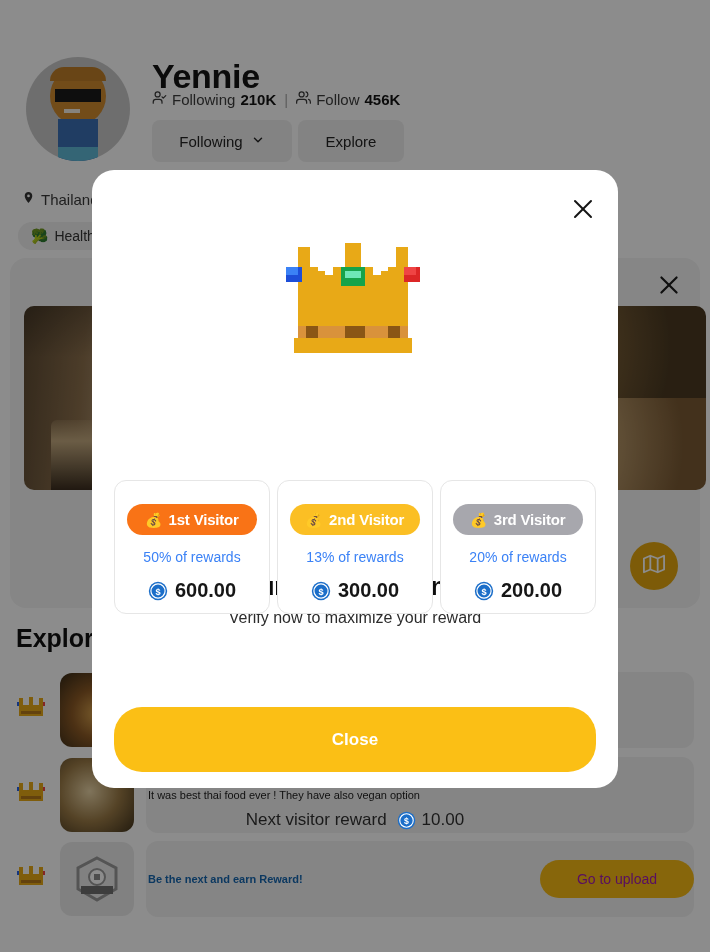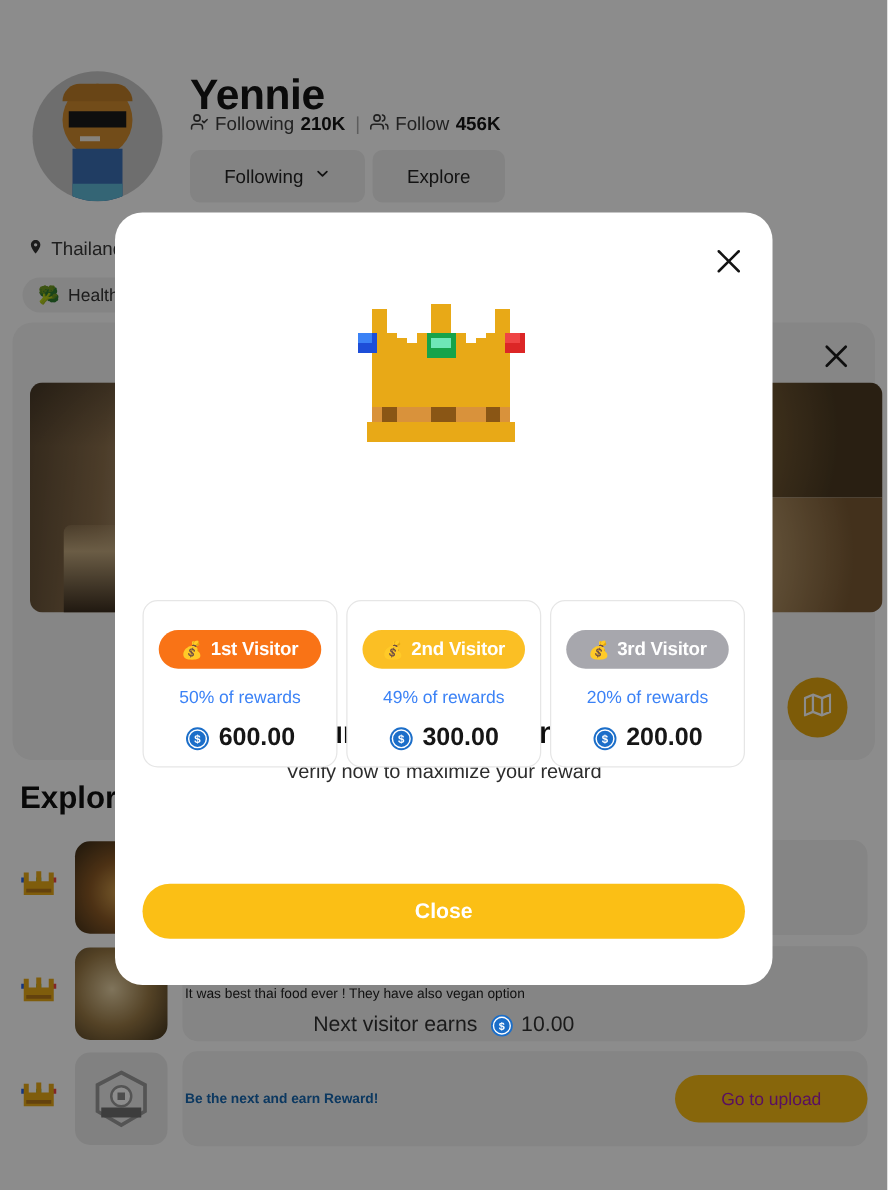--- a/index.html
+++ b/index.html
@@ -365,21 +365,21 @@
     color: #1a1a1a;
   }
   .next-amt {
     display: flex; align-items: center; gap: 6px;
     font-weight: 500;
   }
 
   .close-btn {
     position: absolute;
     left: 22px; top: 537px;
-    width: 482px; height: 44px;
+    width: 482px; height: 65px;
     background: #FBBF15;
     border: none;
     border-radius: 28px;
     color: #ffffff;
     font-size: 17px;
     font-weight: bold;
     font-family: "Liberation Sans", sans-serif;
     cursor: pointer;
   }
 
@@ -645,21 +645,21 @@
           </span>
           <span>600.00</span>
         </div>
       </div>
 
       <div class="tier">
         <div class="tier-badge b-2">
           <span class="bemoji">💰</span>
           <span>2nd Visitor</span>
         </div>
-        <div class="tier-pct">49% of rewards</div>
+        <div class="tier-pct">13% of rewards</div>
         <div class="tier-amt">
           <span class="coin">
             <svg width="20" height="20" viewBox="0 0 24 24">
                 <circle cx="12" cy="12" r="11" fill="#1b6ec9"></circle>
                 <circle cx="12" cy="12" r="8.5" fill="none" stroke="#fff" stroke-width="1.4"></circle>
                 <text x="12" y="16.5" font-size="11" font-weight="bold" fill="#fff" text-anchor="middle" font-family="Liberation Sans, sans-serif">$</text>
               </svg>
           </span>
           <span>300.00</span>
         </div>
@@ -678,21 +678,21 @@
                 <circle cx="12" cy="12" r="8.5" fill="none" stroke="#fff" stroke-width="1.4"></circle>
                 <text x="12" y="16.5" font-size="11" font-weight="bold" fill="#fff" text-anchor="middle" font-family="Liberation Sans, sans-serif">$</text>
               </svg>
           </span>
           <span>200.00</span>
         </div>
       </div>
     </div>
 
     <div class="next-line">
-      <span>Next visitor earns</span>
+      <span>Next visitor reward</span>
       <span class="next-amt">
         <span class="coin sm">
           <svg width="19" height="19" viewBox="0 0 24 24">
               <circle cx="12" cy="12" r="11" fill="#1b6ec9"></circle>
               <circle cx="12" cy="12" r="8.5" fill="none" stroke="#fff" stroke-width="1.4"></circle>
               <text x="12" y="16.5" font-size="11" font-weight="bold" fill="#fff" text-anchor="middle" font-family="Liberation Sans, sans-serif">$</text>
             </svg>
         </span>
         <span>10.00</span>
       </span>

